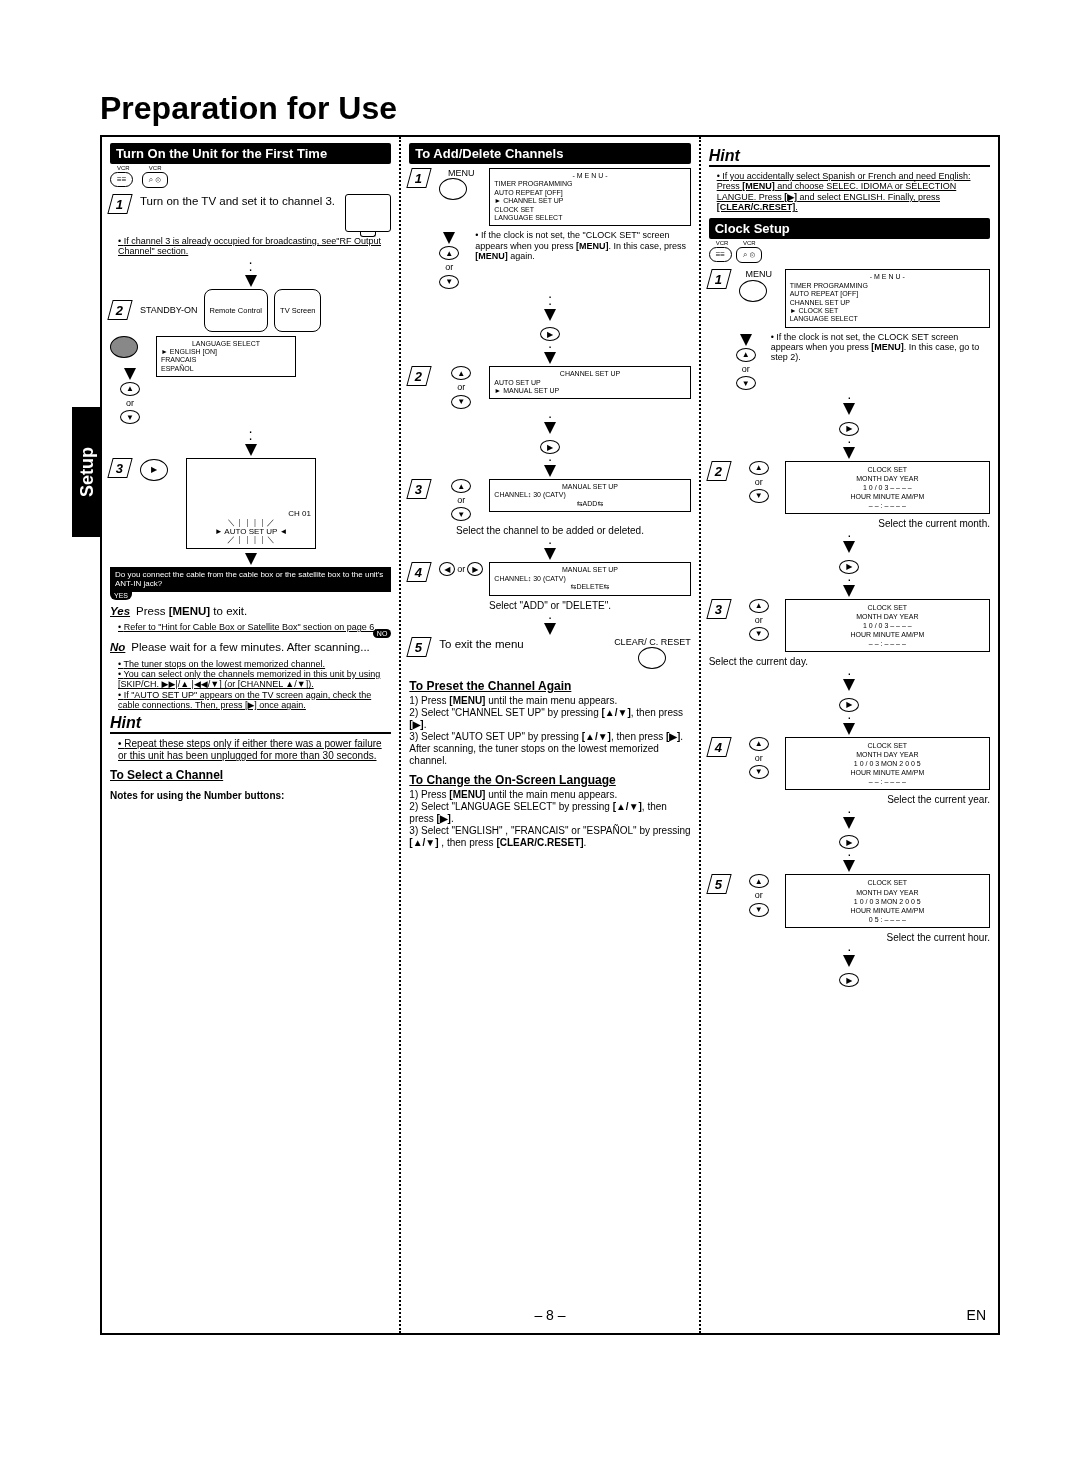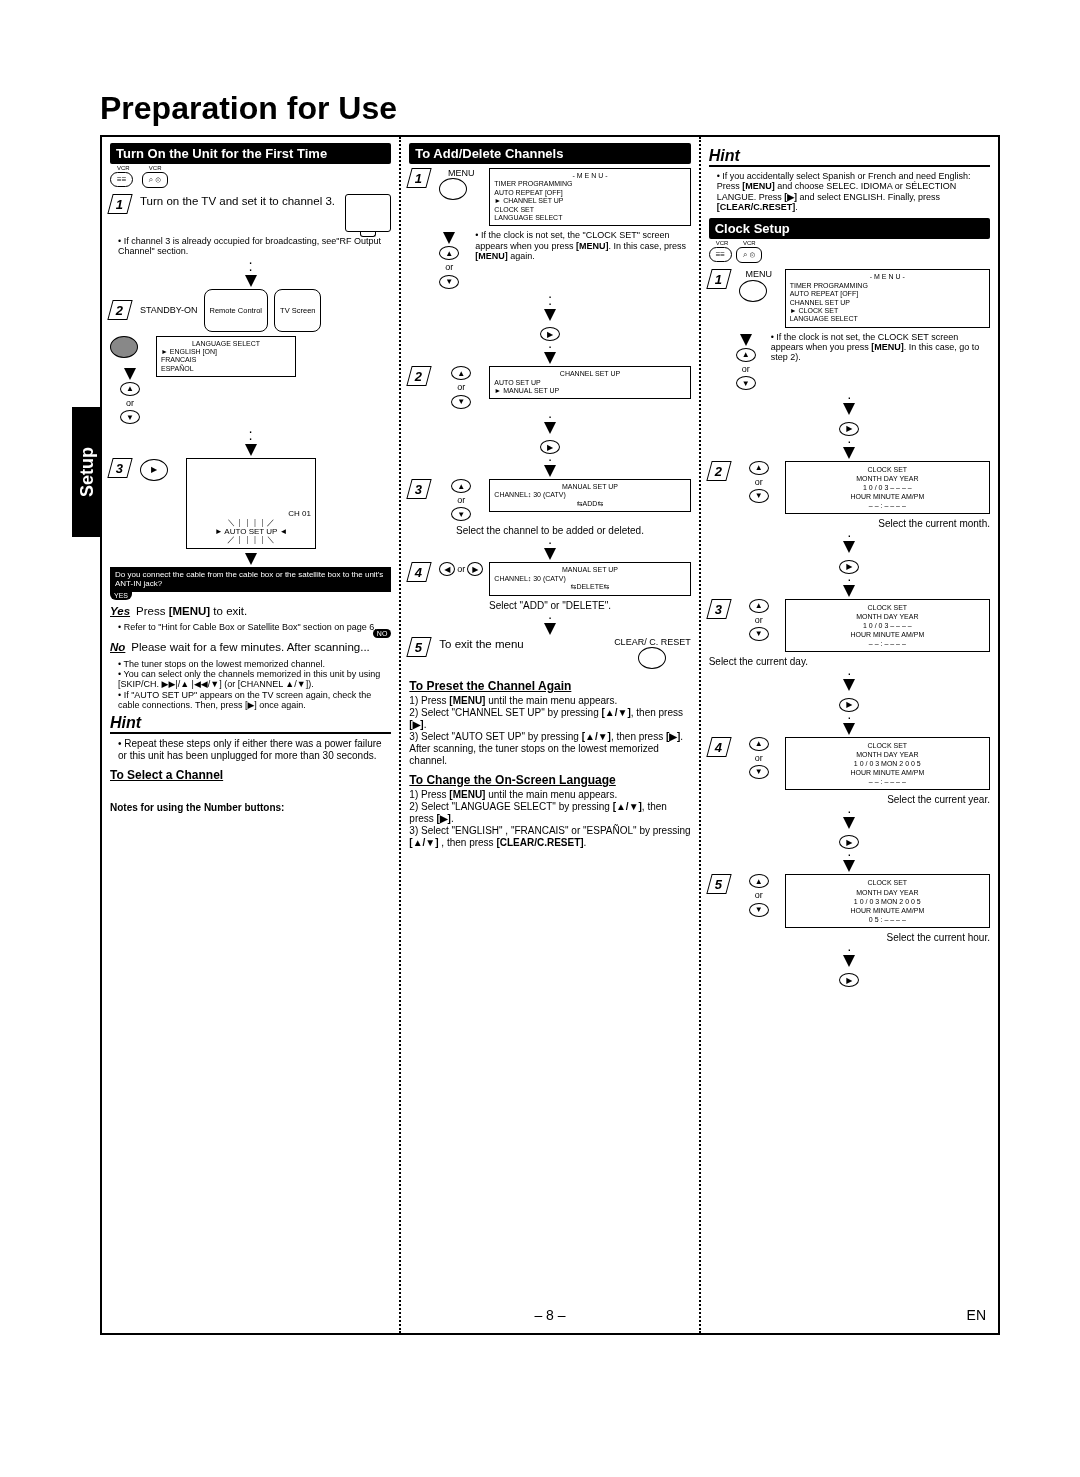--- a/index.html
+++ b/index.html
@@ -30,21 +30,21 @@
   .sub-h { font-weight: bold; font-size: 12px; text-decoration: underline; margin: 6px 0 2px; }
   .yes-no { font-style: italic; font-weight: bold; text-decoration: underline; }
   .black-box { background: #000; color: #fff; font-size: 8px; padding: 3px 5px; line-height: 1.15; }
   .label-bubble { border: 1px solid #000; border-radius: 8px; padding: 16px 5px; font-size: 7.5px; display: inline-block; }
   .vcr-badge { display: inline-block; border: 1px solid #000; border-radius: 10px; padding: 2px 6px; font-size: 8px; margin-right: 4px; position: relative; }
   .vcr-badge::before { content: 'VCR'; font-size: 6px; position: absolute; top: -8px; left: 6px; }
   .btn-oval { border: 1px solid #000; border-radius: 50%; width: 20px; height: 14px; display: inline-flex; align-items: center; justify-content: center; font-size: 8px; }
   .ud-stack { display: flex; flex-direction: column; align-items: center; gap: 2px; }
   .page-num { position: absolute; bottom: 10px; left: 50%; transform: translateX(-50%); font-size: 14px; }
   .en-mark { position: absolute; bottom: 10px; right: 12px; font-size: 14px; }
-  ul.bul { list-style: none; padding-left: 8px; }
+  ul.bul { list-style: none; padding-left: 8px; text-decoration: underline; }
   ul.bul li::before { content: '• '; }
   .auto-setup-anim { text-align:center; font-size:8px; line-height:1.1; }
   .clock-set-box { border:1px solid #000; padding:3px 4px; font-size:7px; text-align:center; line-height:1.3; }
 </style>
 </head>
 <body>
 
 <div class="page">
   <div class="main-title">Preparation for Use</div>
 
@@ -145,21 +145,21 @@
           <li>You can select only the channels memorized in this unit by using [SKIP/CH. ▶▶|/▲ |◀◀/▼] (or [CHANNEL ▲/▼]).</li>
           <li>If "AUTO SET UP" appears on the TV screen again, check the cable connections. Then, press [▶] once again.</li>
         </ul>
 
         <div class="hint-bar">Hint</div>
         <ul class="bul small">
             <li>Repeat these steps only if either there was a power failure or this unit has been unplugged for more than 30 seconds.</li>
           </ul>
 
         <div class="sub-h">To Select a Channel</div>
-        <div class="small bold" style="margin-top:20px;">Notes for using the Number buttons:</div>
+        <div class="small bold" style="margin-top:8px;">Notes for using the Number buttons:</div>
         <ul class="bul small">
         </ul>
       </div>
 
       <div class="col col-sep">
         <div class="section-bar">To Add/Delete Channels</div>
 
         <div class="row">
           <div class="step-badge">
               <span>1</span>

